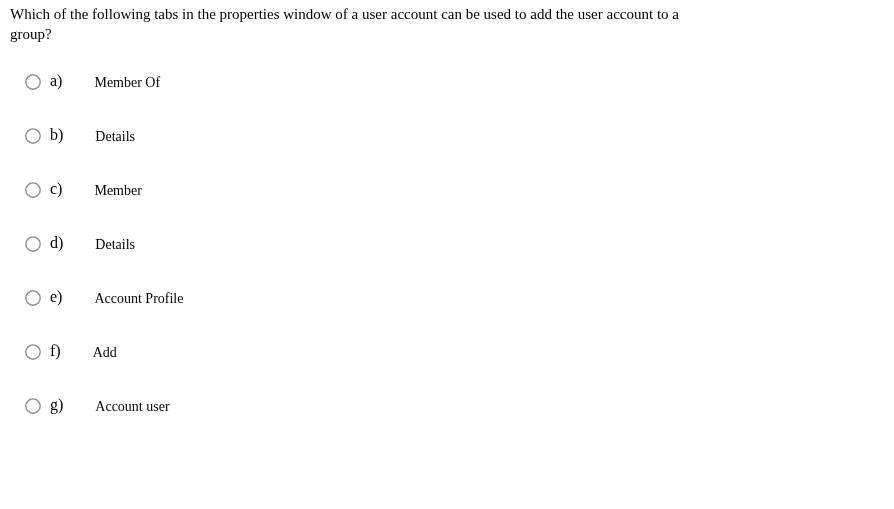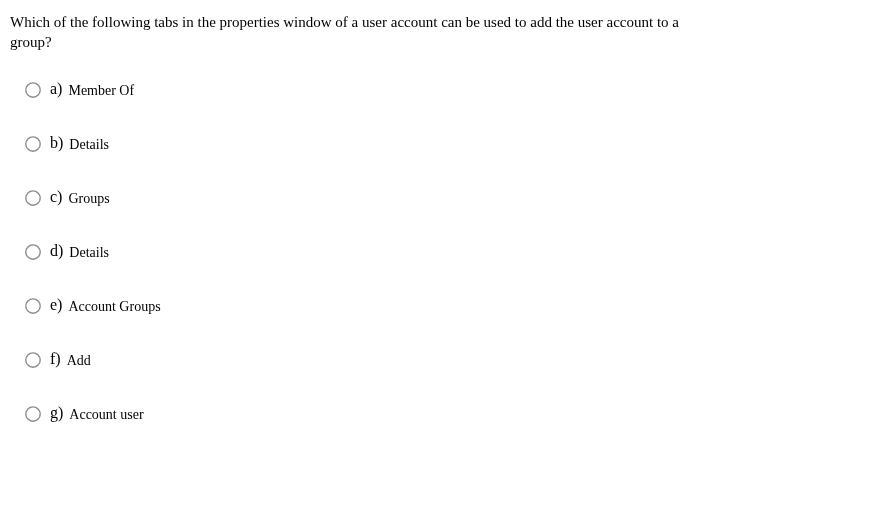--- a/index.html
+++ b/index.html
@@ -5,21 +5,21 @@
   html, body {
     margin: 0;
     padding: 0;
     width: 894px;
     height: 509px;
     background: #ffffff;
     font-family: Georgia, "Times New Roman", serif;
     color: #000000;
   }
   .container {
-    padding: 12px 10px 10px 10px;
+    padding: 4px 10px 10px 10px;
   }
   .question {
     font-size: 15px;
     line-height: 1.35;
     max-width: 700px;
     margin-bottom: 28px;
   }
   .options {
     padding-left: 14px;
   }
@@ -41,20 +41,21 @@
   .opt-letter {
     font-size: 16px;
     margin-right: 6px;
     position: relative;
     top: -1px;
   }
   .opt-text {
     font-size: 14px;
     position: relative;
     top: 1px;
+    margin-left: 26px;
   }
 </style>
 </head>
 <body>
 
 <div class="container">
   <div class="question">Which of the following tabs in the properties window of a user account can be used to add the user account to a group?</div>
 
   <div class="options">
 
@@ -78,41 +79,41 @@
       <span class="opt-text">Details</span>
     </div>
 
     <div class="option-row">
       <span class="radio-outer">
         <svg viewBox="0 0 20 20" width="18" height="18">
             <circle cx="10" cy="10" r="8" fill="none" stroke="#8a8a8a" stroke-width="1.5"></circle>
           </svg>
       </span>
       <span class="opt-letter">c)</span>
-      <span class="opt-text">Groups</span>
+      <span class="opt-text">Member</span>
     </div>
 
     <div class="option-row">
       <span class="radio-outer">
         <svg viewBox="0 0 20 20" width="18" height="18">
             <circle cx="10" cy="10" r="8" fill="none" stroke="#8a8a8a" stroke-width="1.5"></circle>
           </svg>
       </span>
       <span class="opt-letter">d)</span>
       <span class="opt-text">Details</span>
     </div>
 
     <div class="option-row">
       <span class="radio-outer">
         <svg viewBox="0 0 20 20" width="18" height="18">
             <circle cx="10" cy="10" r="8" fill="none" stroke="#8a8a8a" stroke-width="1.5"></circle>
           </svg>
       </span>
       <span class="opt-letter">e)</span>
-      <span class="opt-text">Account Groups</span>
+      <span class="opt-text">Account Profile</span>
     </div>
 
     <div class="option-row">
       <span class="radio-outer">
         <svg viewBox="0 0 20 20" width="18" height="18">
             <circle cx="10" cy="10" r="8" fill="none" stroke="#8a8a8a" stroke-width="1.5"></circle>
           </svg>
       </span>
       <span class="opt-letter">f)</span>
       <span class="opt-text">Add</span>

